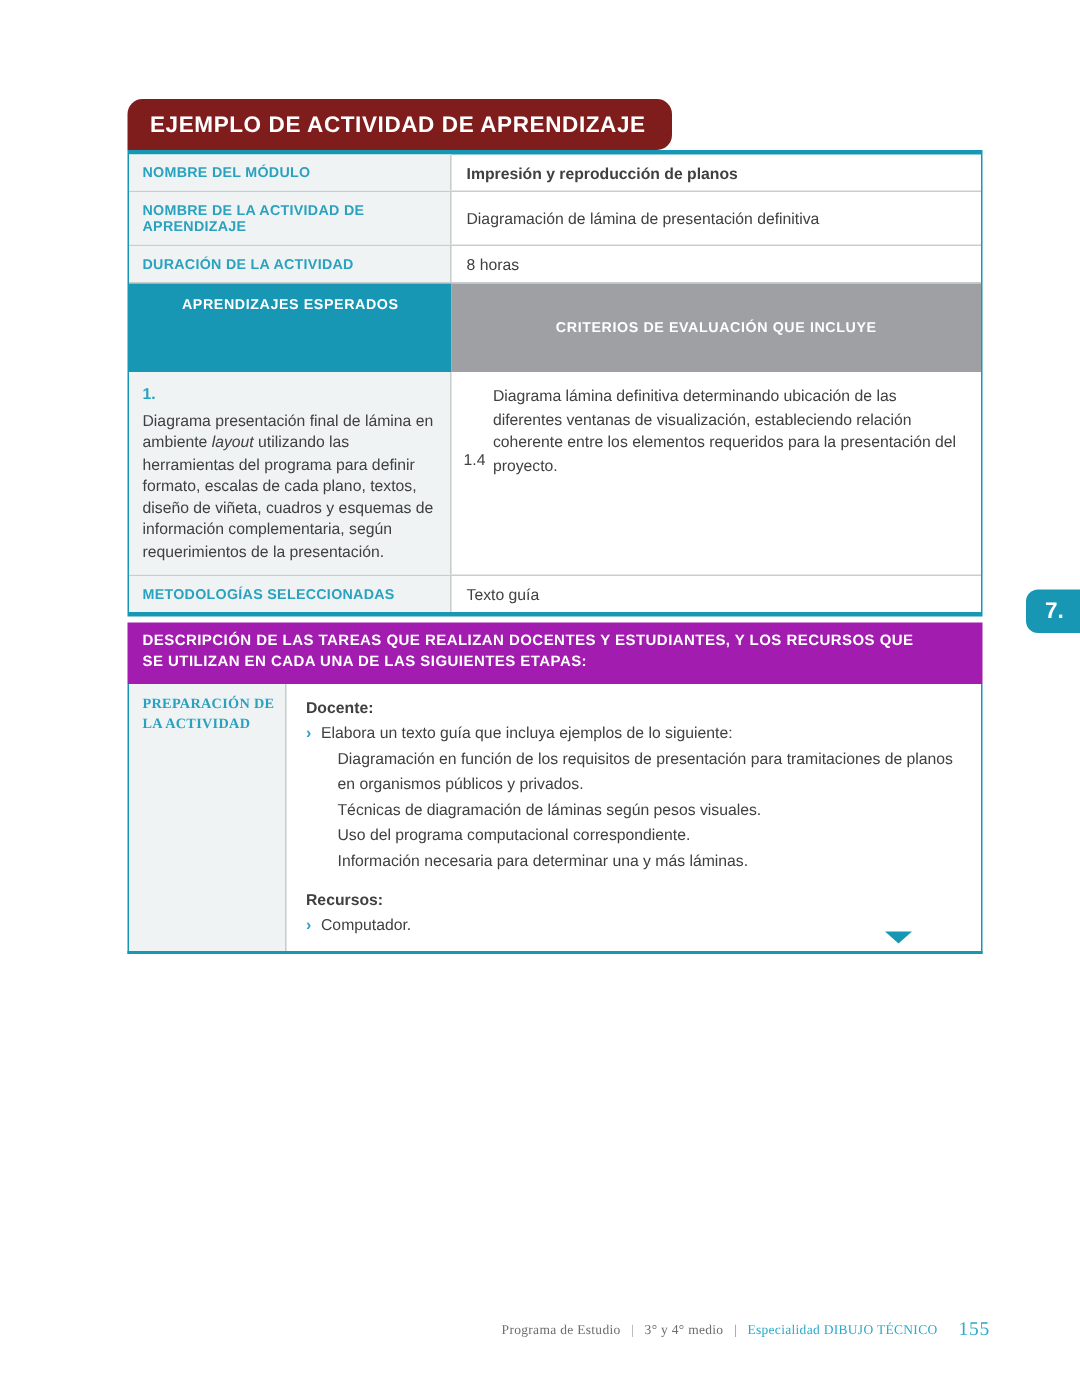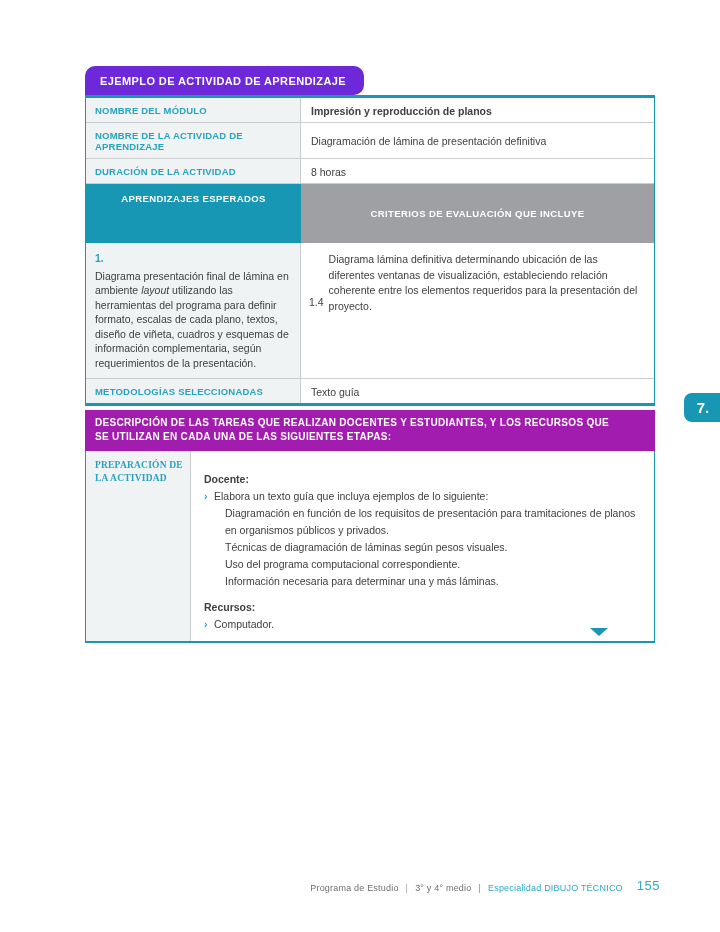--- a/index.html
+++ b/index.html
@@ -17,24 +17,24 @@
   .content {
     position: absolute;
     left: 85px;
     top: 66px;
     width: 570px;
   }
 
   
   .title-banner {
     display: inline-block;
-    background: #6d28d9;
-    color: #ffffff;
-    font-weight: bold;
-    font-size: 11px;
+    background: #7f1d1d;
+    color: #ffffff;
+    font-weight: bold;
+    font-size: 15px;
     letter-spacing: 0.4px;
     padding: 9px 18px 8px 15px;
     border-radius: 10px 10px 10px 0;
     min-width: 260px;
   }
 
   
   .table1 {
     border-left: 1.5px solid #1797B4;
     border-right: 1.5px solid #1797B4;
@@ -145,21 +145,21 @@
     border-right: 1px solid #C9CDCE;
     padding: 8px 6px 8px 9px;
     color: #2AA2BF;
     font-size: 9.5px;
     font-weight: bold;
     letter-spacing: 0.2px;
     line-height: 13px;
     font-family: Liberation Serif, serif;
   }
   .prep-cell {
-    padding: 20px 14px 8px 13px;
+    padding: 8px 14px 8px 13px;
     color: #404042;
     font-size: 10.5px;
     line-height: 17px;
   }
   .prep-heading { font-weight: bold; }
   .prep-heading.spaced { margin-top: 9px; }
   .bullet-line { display: flex; }
   .bullet-glyph {
     color: #2AA2BF;
     font-weight: bold;
@@ -193,24 +193,25 @@
     min-width: 36px;
     text-align: center;
   }
 
   
   .footer {
     position: absolute;
     top: 878px;
     right: 60px;
     display: flex;
-    align-items: flex-end;
+    align-items: center;
     font-size: 9px;
     color: #6D6E71;
     letter-spacing: 0.2px;
+    font-family: Liberation Serif, serif;
   }
   .footer .sep { margin: 0 7px; color: #9EA0A3; }
   .footer .sep.teal { color: #2EA9C9; }
   .footer .teal-text { color: #2EA9C9; }
   .footer .page-num {
     color: #2EA9C9;
     font-size: 13px;
     margin-left: 14px;
     letter-spacing: 0.5px;
   }

